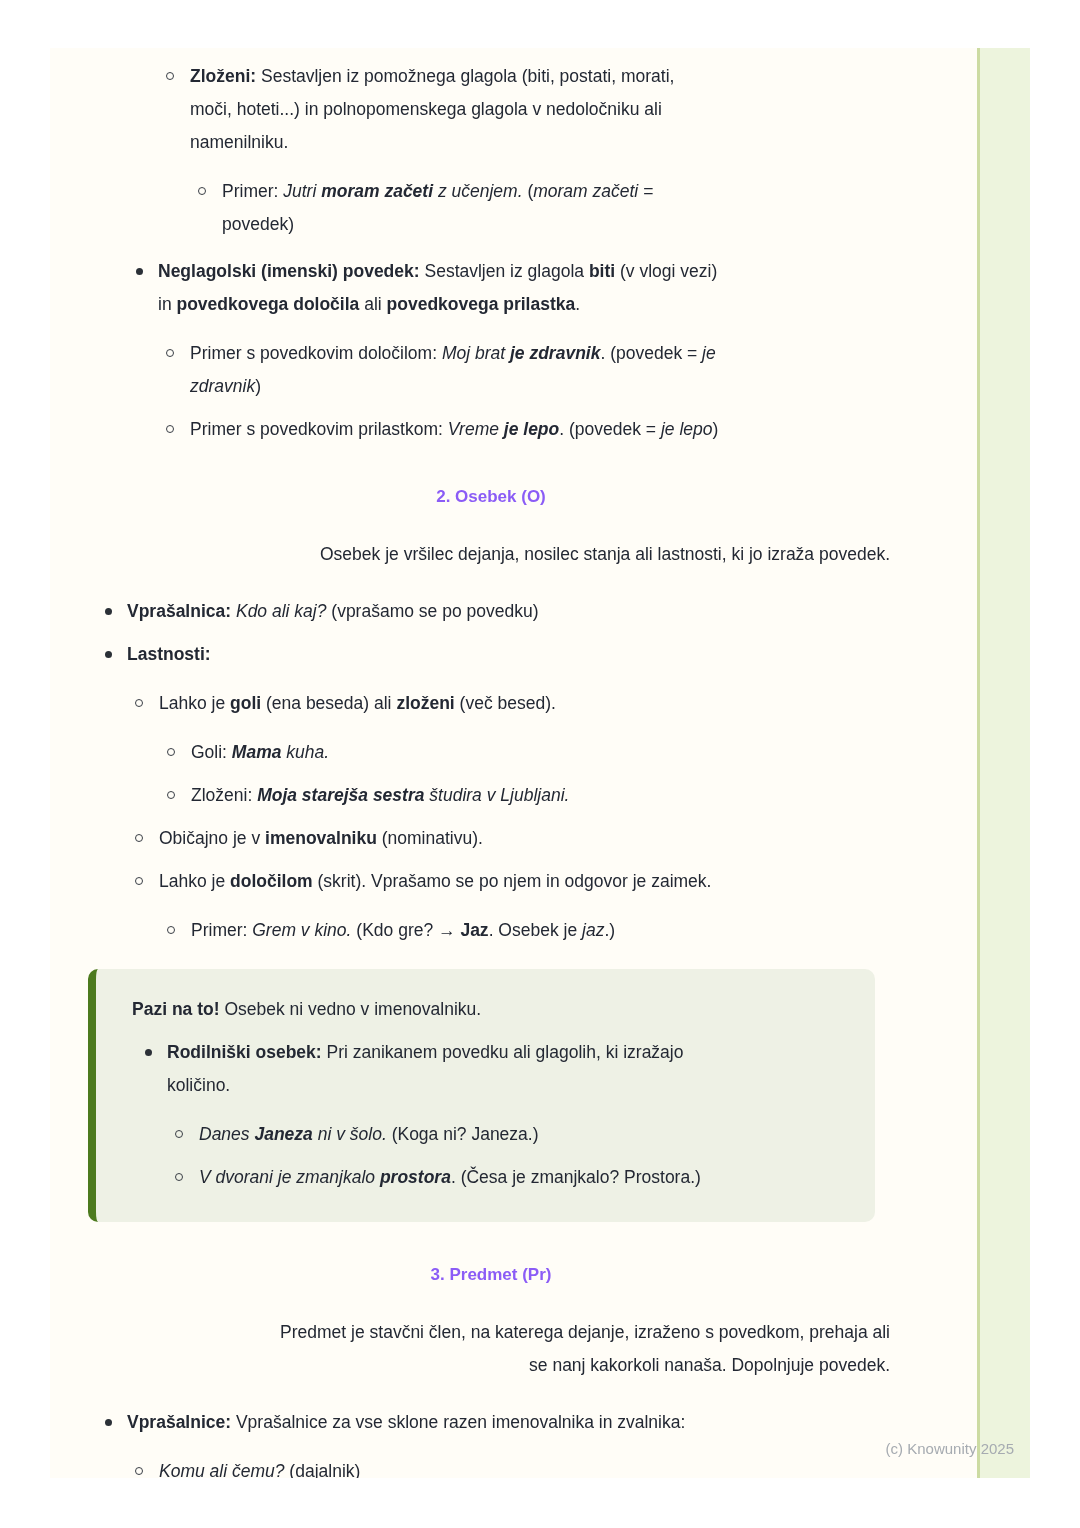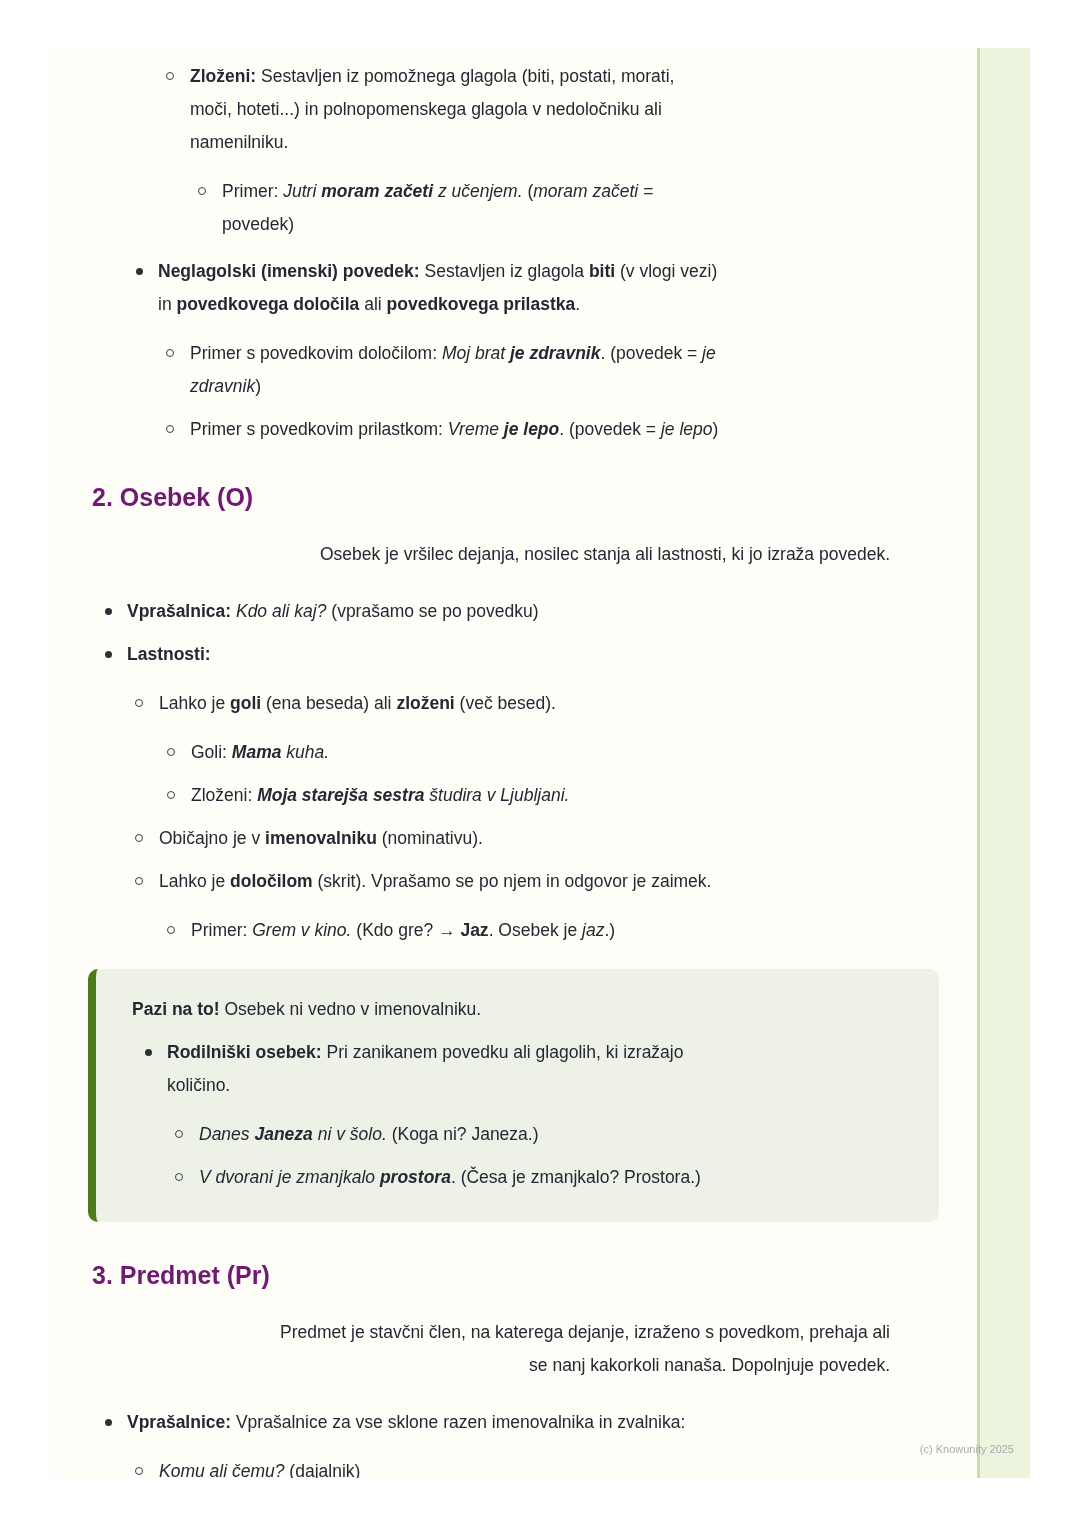--- a/index.html
+++ b/index.html
@@ -34,36 +34,37 @@
     content:""; position:absolute; left:-24px; top:12px;
     width:6px; height:6px; border-radius:50%;
     border:1.6px solid #3a3f46; background:transparent;
   }
   ul.lv-first  { margin-left:98px; }   
   ul.lv-second { margin-left:66px; margin-top:14px; }
   ul.lv-top    { margin-left:35px; }
   ul.nest      { margin-left:32px; margin-top:16px; margin-bottom:4px; }
 
   h2 {
-    color:#701a75; font-size:25px; line-height:30px; font-weight:700;
+    color:#8b5cf6; font-size:17px; line-height:30px; font-weight:700;
     margin:36px 0 26px 0;
+    text-align:center;
   }
   p.intro { margin:0 0 24px 0; }
   .gap-before-list { margin-bottom:24px;text-align:right; }
 
   .callout {
-    box-sizing:border-box; width:851px; margin:22px 0 38px -4px;
+    box-sizing:border-box; width:787px; margin:22px 0 38px -4px;
     background:#eef1e5; border-left:8px solid #4c7a1e;
     border-radius:10px; padding:24px 30px 24px 36px;
   }
   .callout p { margin:0 0 10px 0; }
 
   .watermark {
     position:absolute; right:16px; bottom:20px; z-index:2;
-    color:#a6abb1; font-size:11px; line-height:18px;
+    color:#a6abb1; font-size:15px; line-height:18px;
   }
 </style>
 </head>
 <body>
 
 <div class="page">
   <div class="side-strip"></div>
 
   <div class="content">
 

